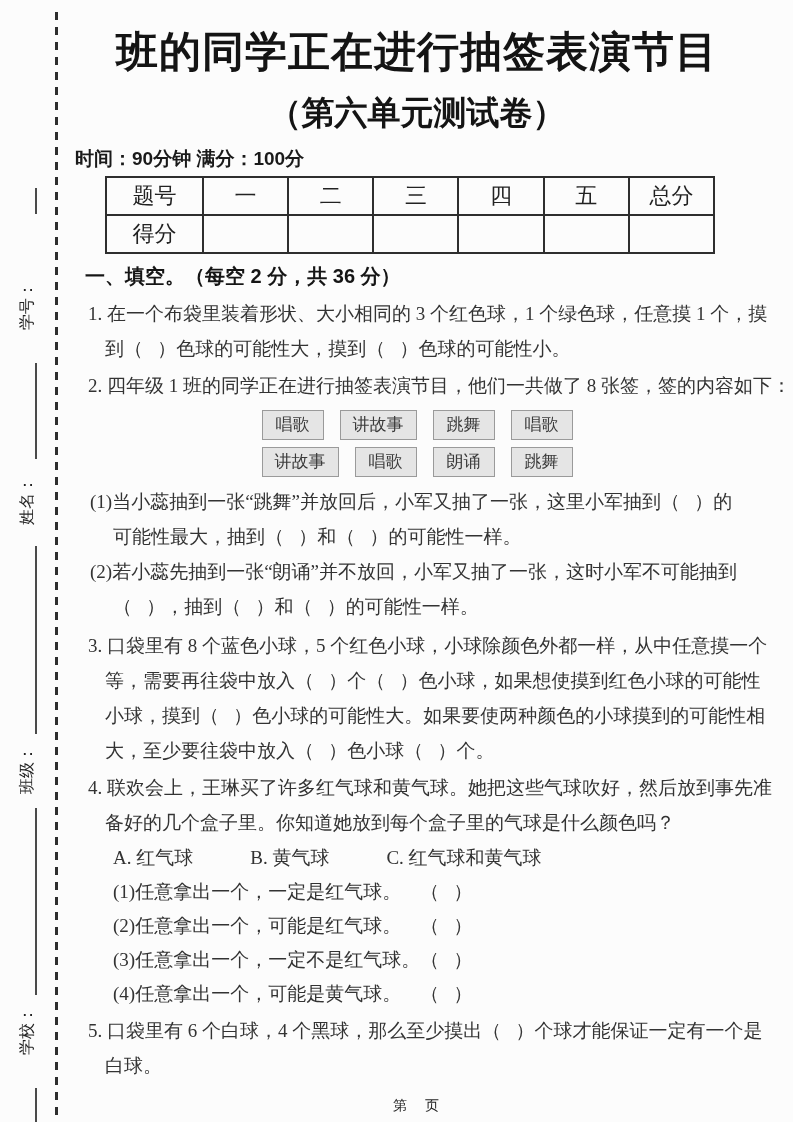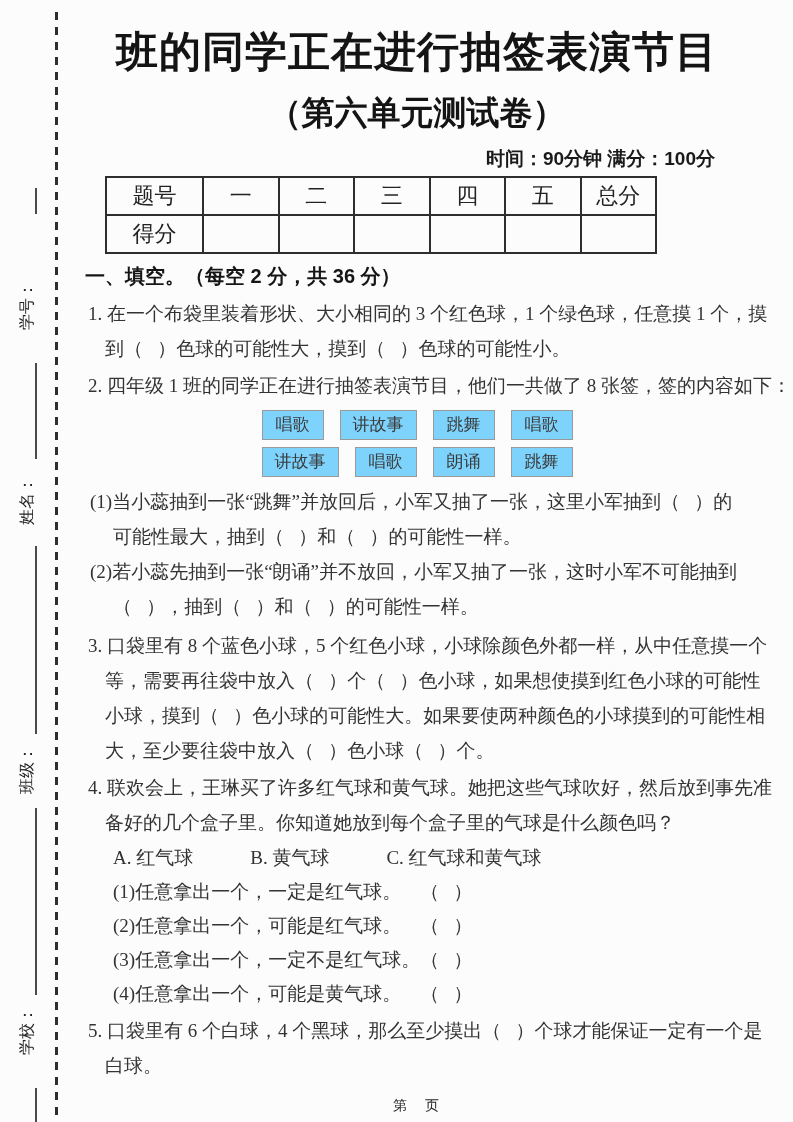--- a/index.html
+++ b/index.html
@@ -29,44 +29,44 @@
   .title {
     font-family:"Liberation Sans","DejaVu Sans",sans-serif; font-size:42px; font-weight:700;
     color:#141414; text-align:center; margin:10px 0 0; letter-spacing:1px; line-height:55px;
   }
   .subtitle {
     font-family:"Liberation Sans","DejaVu Sans",sans-serif; font-size:33px; font-weight:700;
     color:#141414; text-align:center; margin:12px 0 0; line-height:43px;
   }
   .meta {
     font-family:"Liberation Sans","DejaVu Sans",sans-serif; font-size:19px; font-weight:700;
-    color:#1a1a1a; text-align:right; padding-right:44px; margin-top:14px; line-height:22px;
+    color:#1a1a1a; text-align:left; padding-right:44px; margin-top:14px; line-height:22px;
   }
-  table.score { border-collapse:collapse; table-layout:fixed; width:552px; margin:6px 0 0 30px; }
+  table.score { border-collapse:collapse; table-layout:fixed; width:610px; margin:6px 0 0 30px; }
   table.score td {
     border:2px solid #2e2e2e; height:34px; text-align:center; vertical-align:middle;
     font-family:"Liberation Sans","DejaVu Sans",sans-serif; font-size:22px; color:#222; font-weight:500;
   }
   table.score td.lblcol { width:93px; }
   .section-heading {
     font-family:"Liberation Sans","DejaVu Sans",sans-serif; font-size:20px; font-weight:700;
     color:#151515; margin:8px 0 0 10px; line-height:28px;
   }
   .q { font-size:19px; line-height:35px; color:#333333; }
   .q .ln { white-space:nowrap; }
   .ln.n  { padding-left:13px; }   
   .ln.c  { padding-left:30px; }   
   .ln.s  { padding-left:15px; }   
   .ln.sc { padding-left:38px; }   
   .q.m1 { margin-top:6px; } .q.m2 { margin-top:2px; } .q.m3 { margin-top:4px; }
   .q4-items .ln { line-height:34px; }
   .signs { margin:2px 0 0; }
   .sign-row { display:flex; justify-content:center; gap:16px; margin:7px 0; }
   .sign-box {
-    border:1px solid #9a9a9a; background:#7dd3fc; padding:2px 12px; min-width:36px;
+    border:1px solid #9a9a9a; background:#e5e5e5; padding:2px 12px; min-width:36px;
     text-align:center; font-size:17px; line-height:24px; color:#3a3a3a;
   }
   .footer { text-align:center; font-size:14px; color:#222; margin-top:10px; line-height:26px; letter-spacing:2px; }
 </style>
 </head>
 <body>
 
 <div class="page">
 
   <div class="fold-line"></div>

